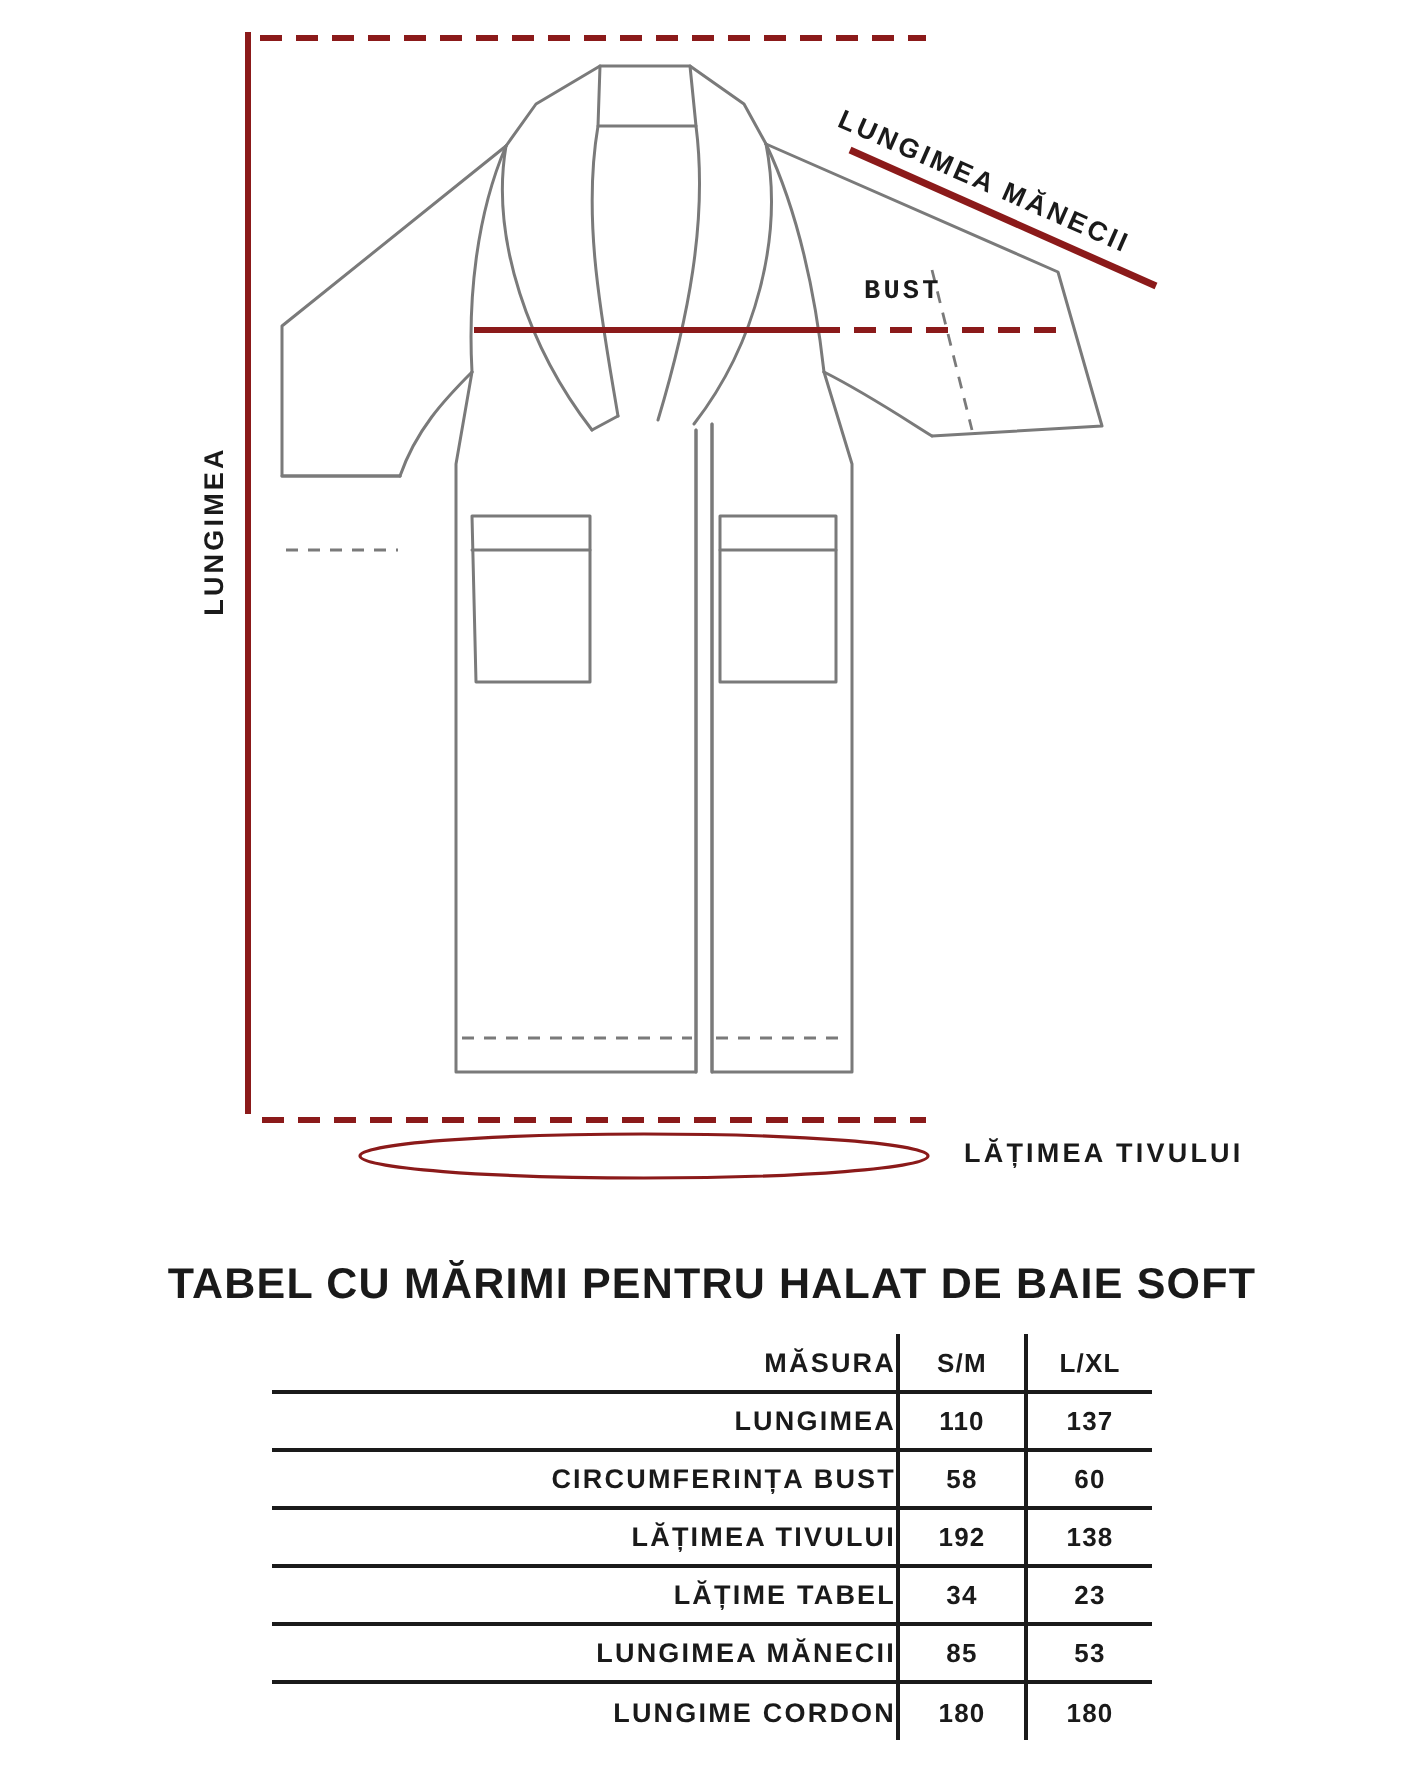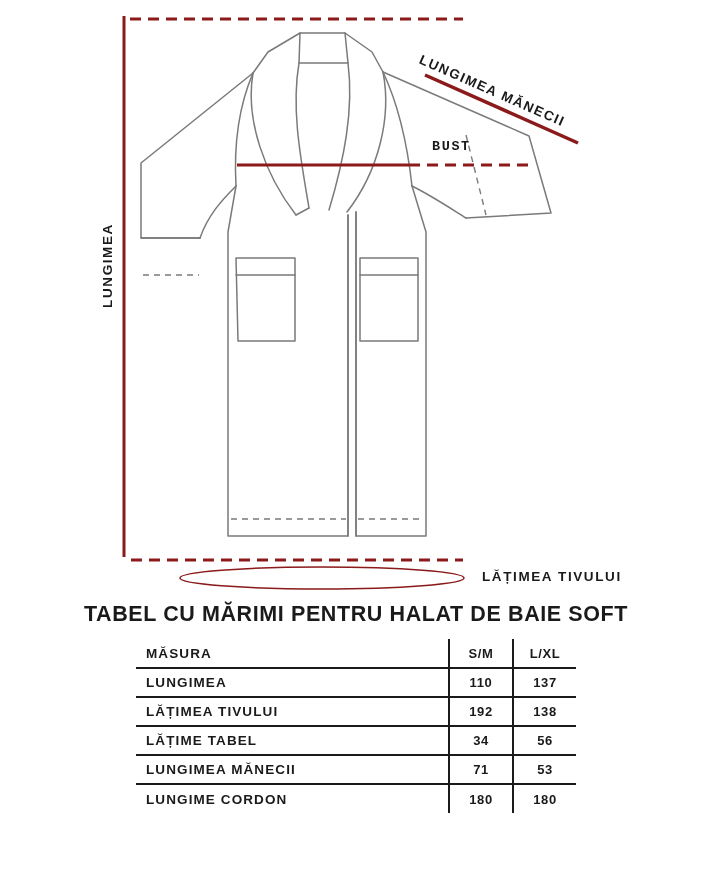--- a/index.html
+++ b/index.html
@@ -62,21 +62,21 @@
   }
   #label-hem {
     left: 482px;
     top: 569px;
   }
 
   
   #table-block {
     position: absolute;
     left: 0;
-    top: 584px;
+    top: 612px;
     width: 656px;
     height: 278px;
     text-decoration: underline;
   }
   #table-title {
     position: absolute;
     left: 0;
     top: 18px;
     width: 712px;
     text-align: center;
@@ -93,21 +93,21 @@
     border-collapse: collapse;
   }
   #size-table td, #size-table th {
     padding: 0;
     margin: 0;
   }
   #size-table tr {
     height: 29px;
   }
   .cell-measure {
-    text-align: left;
+    text-align: right;
     padding-left: 10px !important;
     font-size: 13.5px;
     font-weight: 700;
     letter-spacing: 1.1px;
     white-space: nowrap;
   }
   .cell-val {
     text-align: center;
     font-size: 13px;
     font-weight: 700;
@@ -218,36 +218,41 @@
         <td class="cell-val col-div-left">S/M</td>
         <td class="cell-val col-div-left">L/XL</td>
       </tr>
 
       <tr class="row-line">
         <td class="cell-measure">LUNGIMEA</td>
         <td class="cell-val col-div-left">110</td>
         <td class="cell-val col-div-left">137</td>
       </tr>
 
+      <tr class="row-line">
+        <td class="cell-measure">CIRCUMFERINȚA BUST</td>
+        <td class="cell-val col-div-left">58</td>
+        <td class="cell-val col-div-left">60</td>
+      </tr>
 
       <tr class="row-line">
         <td class="cell-measure">LĂȚIMEA TIVULUI</td>
         <td class="cell-val col-div-left">192</td>
         <td class="cell-val col-div-left">138</td>
       </tr>
 
       <tr class="row-line">
         <td class="cell-measure">LĂȚIME TABEL</td>
         <td class="cell-val col-div-left">34</td>
-        <td class="cell-val col-div-left">56</td>
+        <td class="cell-val col-div-left">23</td>
       </tr>
 
       <tr class="row-line">
         <td class="cell-measure">LUNGIMEA MĂNECII</td>
-        <td class="cell-val col-div-left">71</td>
+        <td class="cell-val col-div-left">85</td>
         <td class="cell-val col-div-left">53</td>
       </tr>
 
       <tr class="row-line">
         <td class="cell-measure">LUNGIME CORDON</td>
         <td class="cell-val col-div-left">180</td>
         <td class="cell-val col-div-left">180</td>
       </tr>
     </tbody>
   </table>

